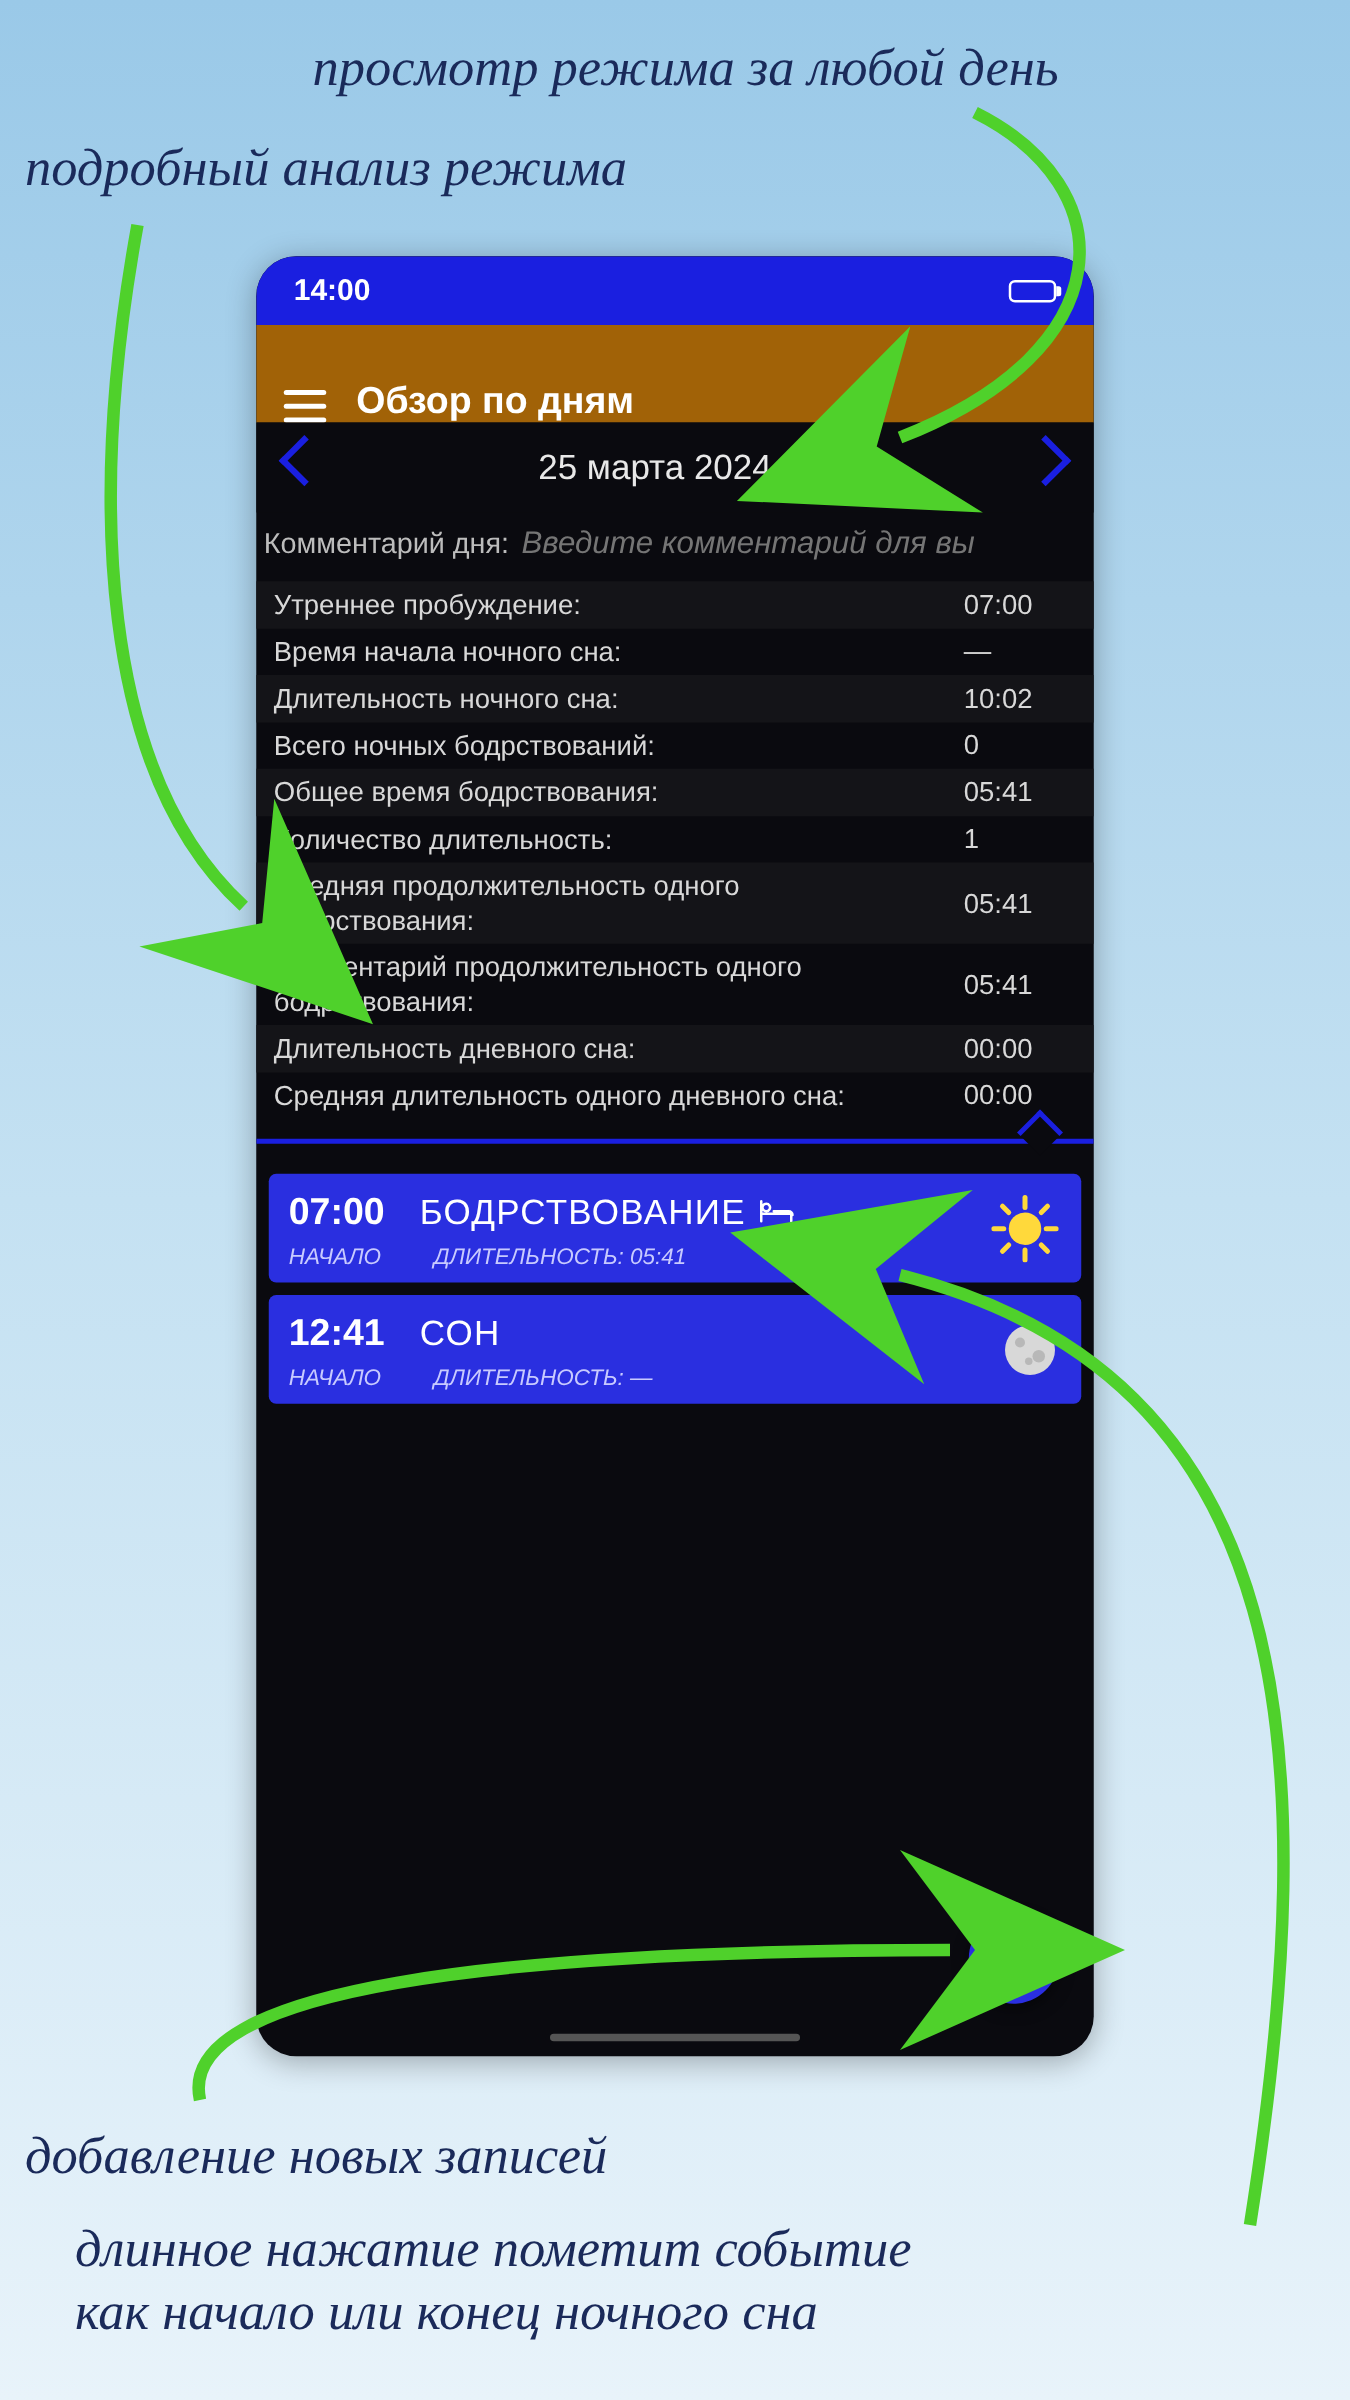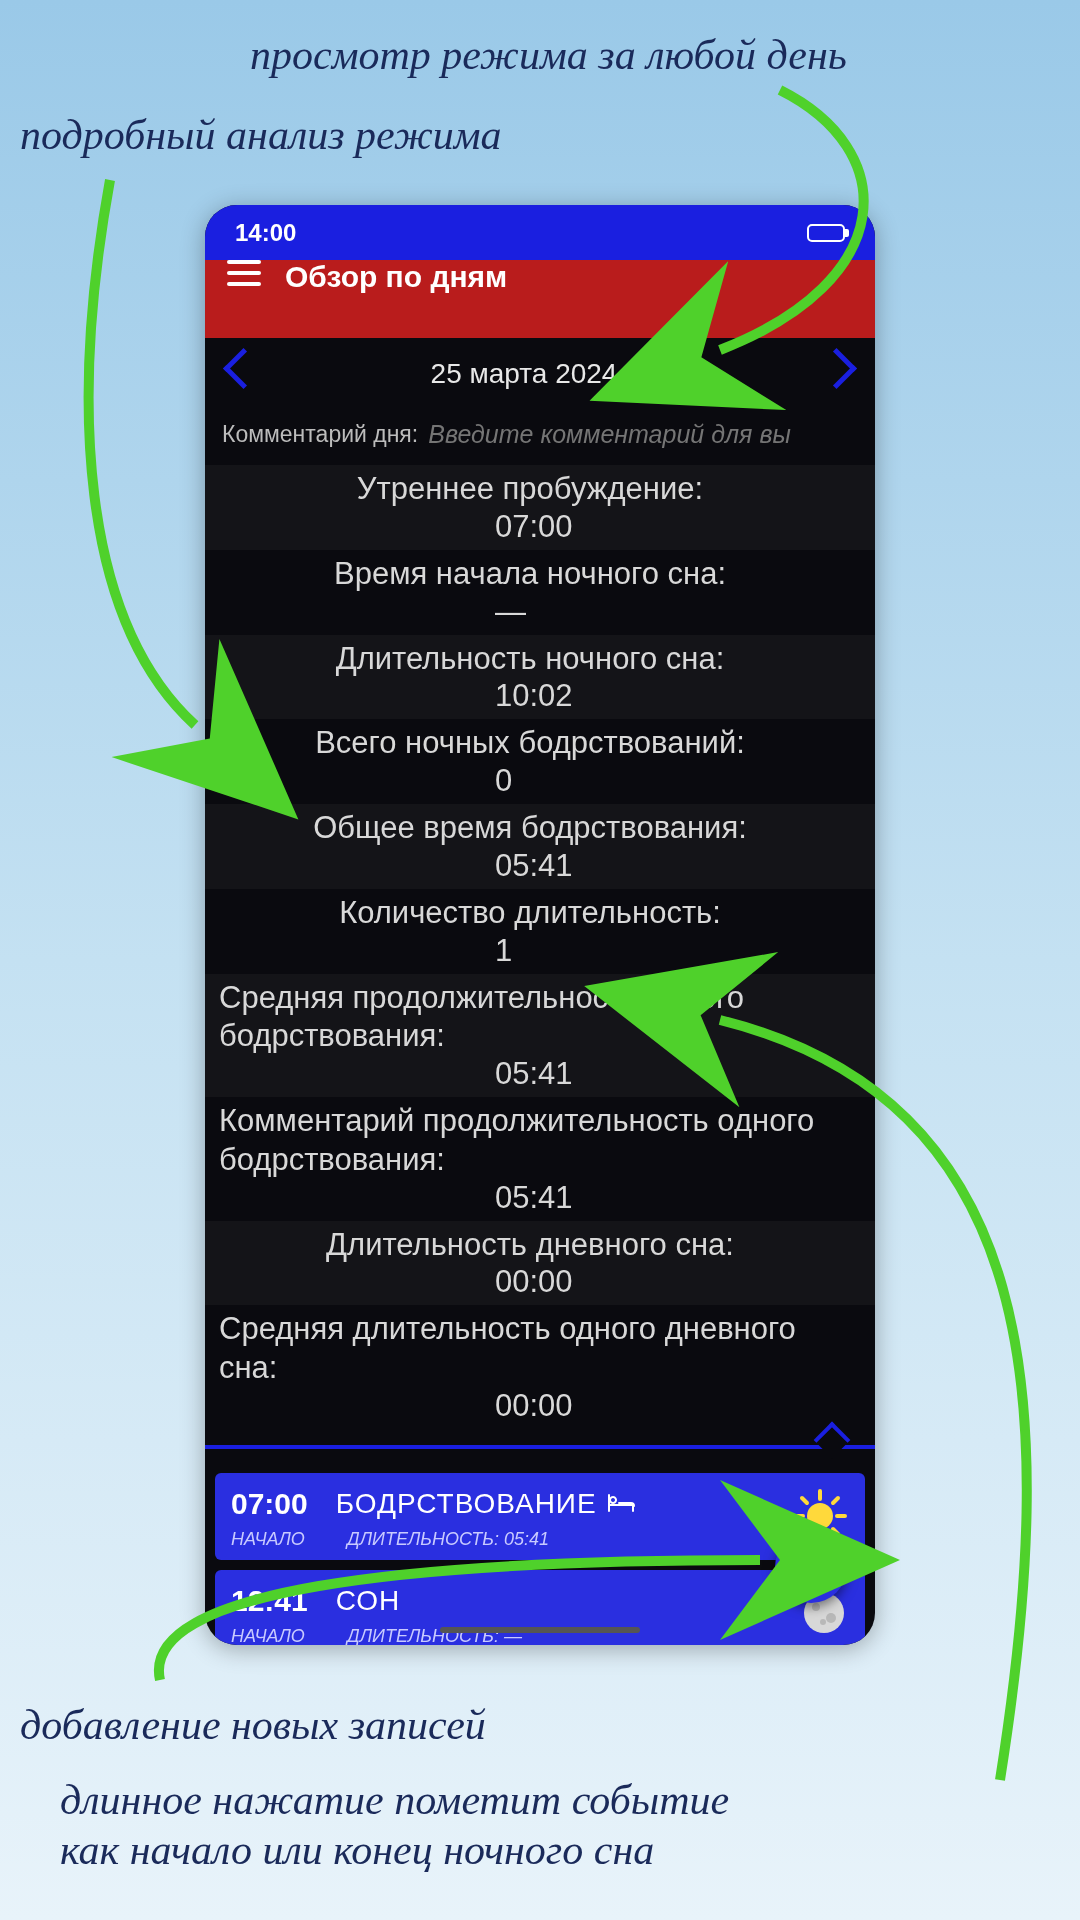--- a/index.html
+++ b/index.html
@@ -56,23 +56,23 @@
     content: "";
     position: absolute;
     right: -6px; top: 3px;
     width: 4px; height: 8px;
     background: #fff;
     border-radius: 0 2px 2px 0;
   }
 
   .appbar {
     height: 78px;
-    background: #b91c1c;
+    background: #a16207;
     display: flex;
-    align-items: flex-start;
+    align-items: flex-end;
     padding: 0 22px;
     color: #fff;
     gap: 24px;
   }
   .hamburger {
     width: 34px; height: 26px;
     display: flex; flex-direction: column; justify-content: space-between;
   }
   .hamburger span {
     display: block; height: 4px; background: #fff; border-radius: 2px;
@@ -115,44 +115,43 @@
   }
   .mag-icon::after {
     content: ""; position: absolute;
     width: 3px; height: 12px; background: #1a1fe0;
     bottom: -10px; right: -4px;
     transform: rotate(-45deg);
   }
 
   .comment-row {
     display: flex; align-items: center;
-    padding: 10px 14px 16px 17px;
+    padding: 10px 14px 16px 6px;
     gap: 10px;
     color: #bcbcbc;
     font-size: 23px;
   }
   .comment-input {
     flex: 1;
     background: transparent;
     border: none;
     color: #bcbcbc;
     font-size: 25px;
     outline: none;
     font-style: italic;
   }
 
   .stats { padding: 0 0; }
   .stat-row {
     display: flex;
     justify-content: space-between;
     align-items: center;
     padding: 5px 14px;
-    font-size: 31px;
+    font-size: 22px;
     color: #d8d8d8;
-    flex-direction: column;
   }
   .stat-row.odd { background: #141418; }
   .stat-label { flex: 1; padding-right: 20px; line-height: 1.25; }
   .stat-value { width: 90px; text-align: left; }
 
   .divider-zig {
     height: 24px;
     position: relative;
     margin-top: 6px;
   }

